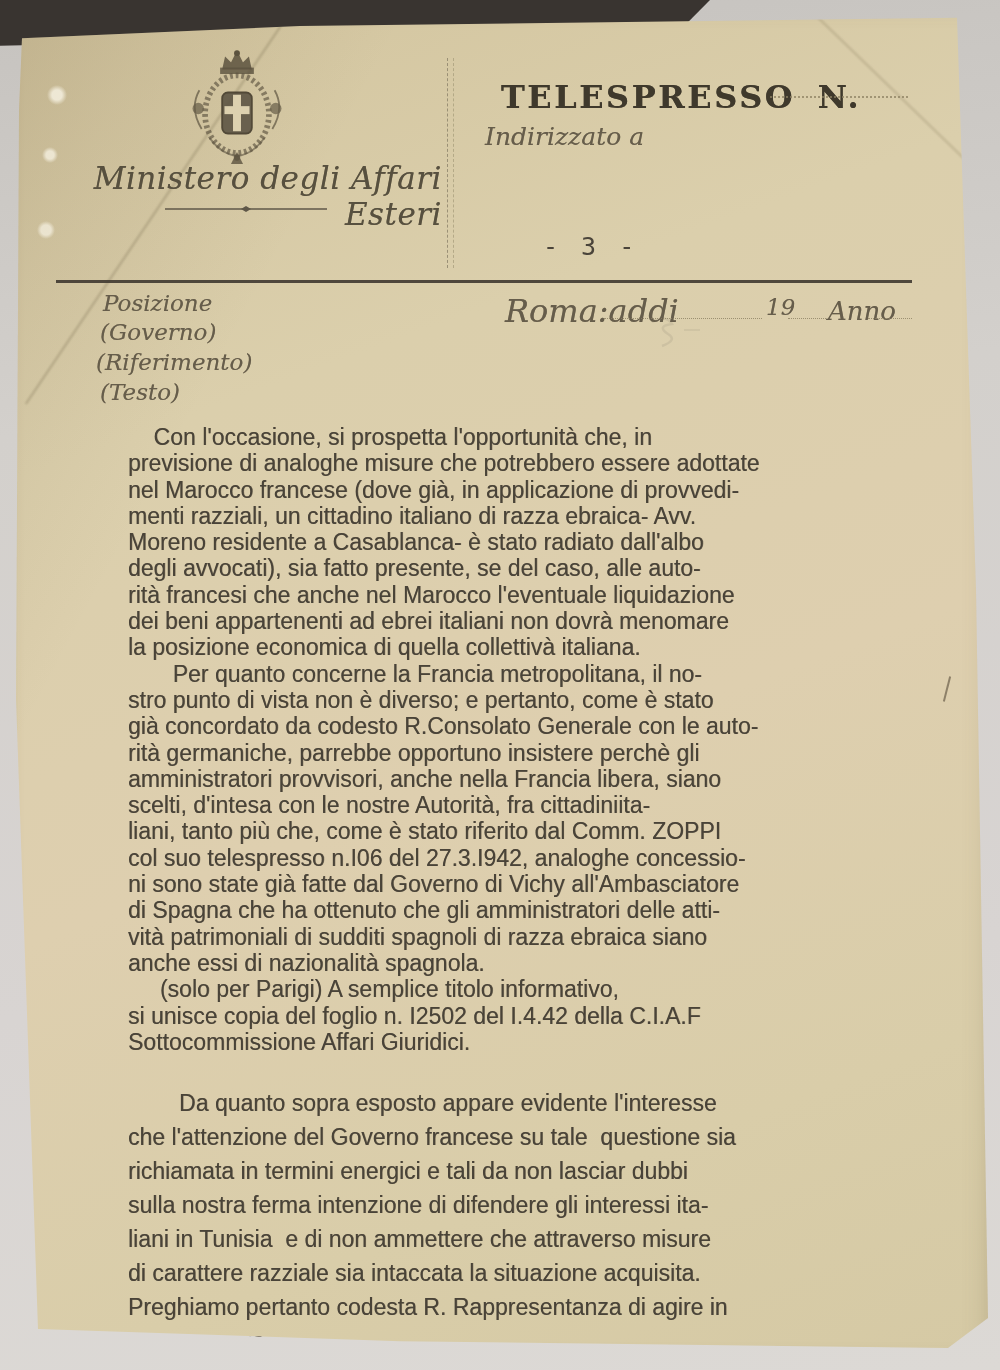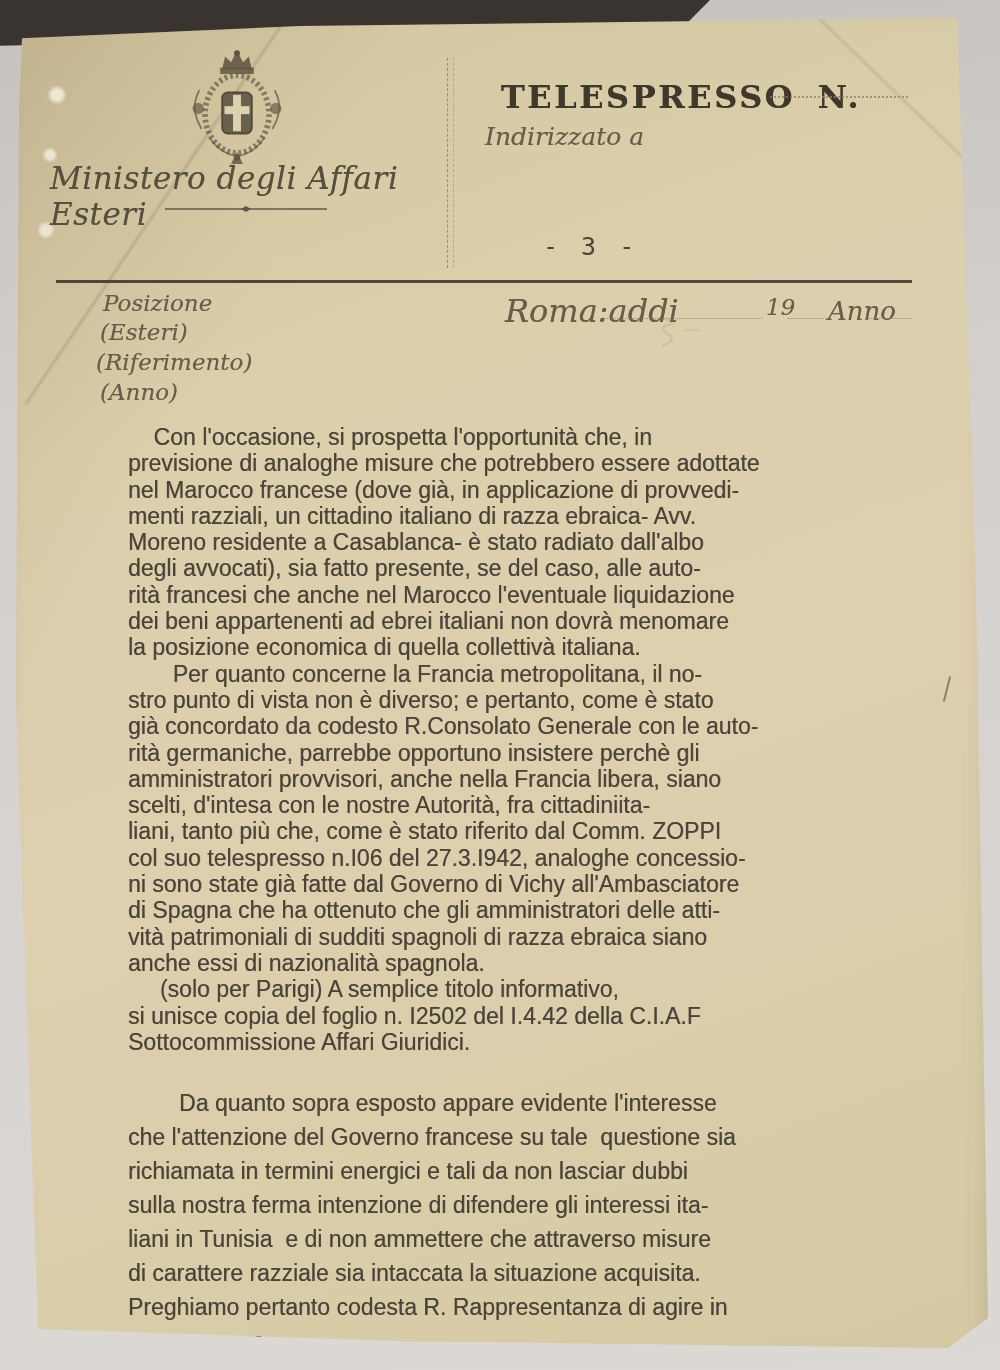--- a/index.html
+++ b/index.html
@@ -27,21 +27,21 @@
   .crease1{position:absolute;left:-80px;top:204px;width:480px;height:2px;
     background:rgba(100,86,60,.30);filter:blur(1.2px);transform:rotate(124deg);}
   .crease2{position:absolute;left:788px;top:89px;width:210px;height:2px;
     background:rgba(120,104,75,.28);filter:blur(1.2px);transform:rotate(44deg);}
   .mark-topleft{position:absolute;left:33px;top:19px;width:41px;height:2px;background:rgba(62,56,45,.8);}
   .stray-slash{position:absolute;left:946px;top:676px;width:2px;height:26px;background:rgba(74,64,48,.55);transform:rotate(14deg);}
 
   .emblem{position:absolute;left:180px;top:48px;width:114px;height:122px;opacity:.88;}
 
   .ministry{
-    position:absolute;left:50px;top:160px;width:392px;text-align:left;
+    position:absolute;left:50px;top:160px;width:392px;text-align:right;
     font-style:italic;font-size:31px;color:#57503f;letter-spacing:.5px;
     text-shadow:0 0 .6px rgba(80,70,50,.6);
   }
   .ministry-underline{position:absolute;left:163px;top:205px;}
 
   .divider{position:absolute;left:447px;top:58px;height:210px;width:5px;
     border-left:1px dashed #8b816a;border-right:1px dashed #aba07f;opacity:.8;}
 
   .telespresso{
     position:absolute;left:482px;top:78px;
@@ -128,23 +128,23 @@
     <div class="page-num">- 3 -</div>
 
     <svg class="pencil-smudge" width="70" height="40" viewBox="0 0 70 40">
       <path d="M12 10 q14 -8 20 2 q-16 2 -4 10 q10 6 -6 12" stroke="#9b917e" stroke-width="2.5" fill="none" opacity=".5"></path>
       <path d="M44 18 h16" stroke="#9b917e" stroke-width="2" opacity=".4"></path>
     </svg>
 
     <div class="rule"></div>
 
     <div class="script-label lbl-0">Posizione</div>
-    <div class="script-label lbl-1">(Esteri)</div>
+    <div class="script-label lbl-1">(Governo)</div>
     <div class="script-label lbl-2">(Riferimento)</div>
-    <div class="script-label lbl-3">(Anno)</div>
+    <div class="script-label lbl-3">(Testo)</div>
 
     <div class="script-label roma">Roma:addi</div>
     <div class="dotfill dots-a"></div>
     <div class="script-label nineteen">19</div>
     <div class="dotfill dots-b"></div>
     <div class="script-label anno">Anno</div>
     <div class="dotfill dots-c"></div>
 
     <div class="typed body1">    Con l'occasione, si prospetta l'opportunità che, in
 previsione di analoghe misure che potrebbero essere adottate

